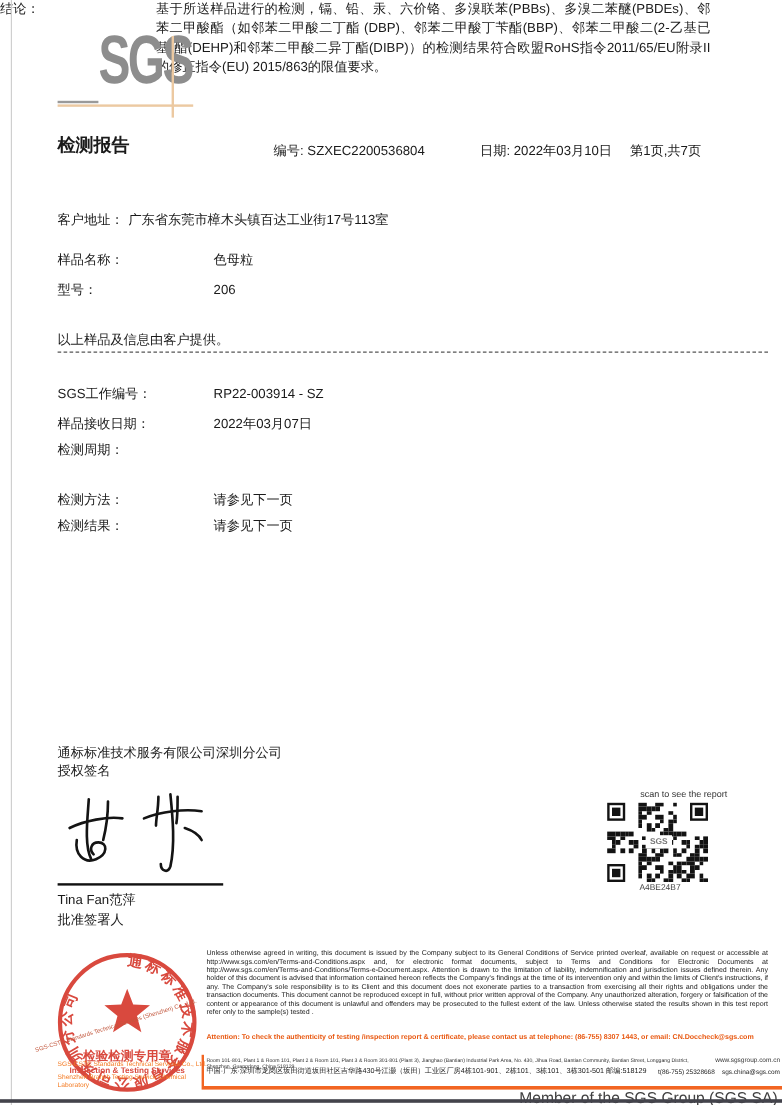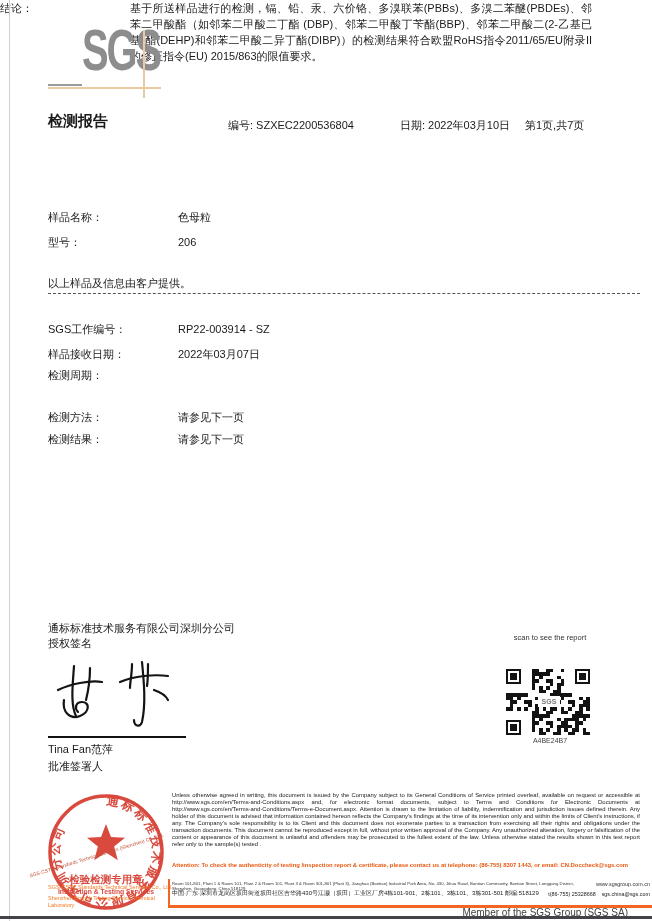--- a/index.html
+++ b/index.html
@@ -24,21 +24,21 @@
   .note{left:48px;font-size:11px;}
   .dash{left:48px;top:293px;width:592px;border-top:1px dashed #555;height:0;}
   .concl{left:48px;top:450px;display:flex;font-size:11px;line-height:16px;}
   .concl .v{width:462px;text-align:justify;}
   
   .sigco{left:48px;top:621px;font-size:11px;line-height:15px;}
   .sigline{left:48px;top:736px;width:138px;height:2px;background:#111;}
   .signame{left:48px;top:742px;font-size:11px;}
   .sigrole{left:48px;top:759px;font-size:11px;}
   
-  .qrcap{left:494px;top:633px;width:112px;text-align:center;font-size:7.5px;color:#333;}
+  .qrcap{left:494px;top:657px;width:112px;text-align:right;font-size:7.5px;color:#333;}
   .qrbox{left:506px;top:669px;width:84px;height:66px;background:#fff;}
   .qcell{position:absolute;background:#131313;}
   .finder{position:absolute;border:2.5px solid #131313;background:#fff;box-sizing:border-box;}
   .finder i{position:absolute;left:2px;top:2px;right:2px;bottom:2px;background:#131313;}
   .qrlogo{position:absolute;left:32px;top:27px;width:22px;height:11px;background:#fff;
           font-size:7px;font-weight:bold;color:#777;text-align:center;line-height:11px;}
   .qrcode{left:494px;top:737px;width:112px;text-align:center;font-size:7px;color:#444;}
   
   .disc{left:172px;top:792px;width:468px;font-size:5.9px;line-height:6.95px;
         text-align:justify;color:#222;}
@@ -48,21 +48,21 @@
   .addr-en .a{flex:1;font-size:4.3px;color:#333;line-height:5px;}
   .addr-en .w{font-size:5.4px;color:#333;margin-left:5px;white-space:nowrap;}
   .addr-cn{left:172px;top:890px;width:478px;display:flex;align-items:flex-start;}
   .addr-cn .a{flex:1;font-size:6px;color:#222;line-height:7px;}
   .addr-cn .p{font-size:5.4px;color:#222;margin:1px 6px 0 6px;white-space:nowrap;}
   .addr-cn .e{font-size:5.4px;color:#222;margin-top:1px;white-space:nowrap;}
   .orange-v{left:168px;top:879px;width:2px;height:26px;background:#f26522;}
   .orange-hr{left:168px;top:905px;width:484px;height:2.5px;background:#f26522;}
   .co1{left:48px;top:884px;width:128px;font-size:5.5px;line-height:6.5px;color:#f47920;}
   .co2{left:48px;top:895px;width:128px;font-size:5.5px;line-height:6.5px;color:#f47920;}
-  .member{left:380px;top:907px;width:248px;text-align:right;font-size:10px;color:#3f3f3f;}
+  .member{left:400px;top:907px;width:248px;text-align:right;font-size:13px;color:#3f3f3f;}
   .bottombar{left:0;top:916px;width:652px;height:3px;background:#43434b;}
   .stamp-diag{left:26px;top:848px;width:175px;font-size:5px;color:#c2563c;
               transform:rotate(-17deg);line-height:5.6px;}
 </style>
 </head>
 <body>
 
 <div class="page">
 
   <div class="abs page-edge"></div>
@@ -70,20 +70,24 @@
   <div class="abs logo">SGS</div>
   <div class="abs logo-gray-underline"></div>
   <div class="abs logo-orange-h"></div>
   <div class="abs logo-orange-v"></div>
 
   <div class="abs title">检测报告</div>
   <div class="abs hmeta" style="left:228px">编号: SZXEC2200536804</div>
   <div class="abs hmeta" style="left:400px">日期: 2022年03月10日</div>
   <div class="abs hmeta" style="left:525px">第1页,共7页</div>
 
+  <div class="kv" style="top:177px">
+    <span class="k w59">客户地址：</span>
+    <span class="v">广东省东莞市樟木头镇百达工业街17号113室</span>
+  </div>
 
   <div class="kv" style="top:210px">
     <span class="k w130">样品名称：</span>
     <span class="v">色母粒</span>
   </div>
   <div class="kv" style="top:235px">
     <span class="k w130">型号：</span>
     <span class="v">206</span>
   </div>
   <div class="abs note" style="top:276px">以上样品及信息由客户提供。</div>

